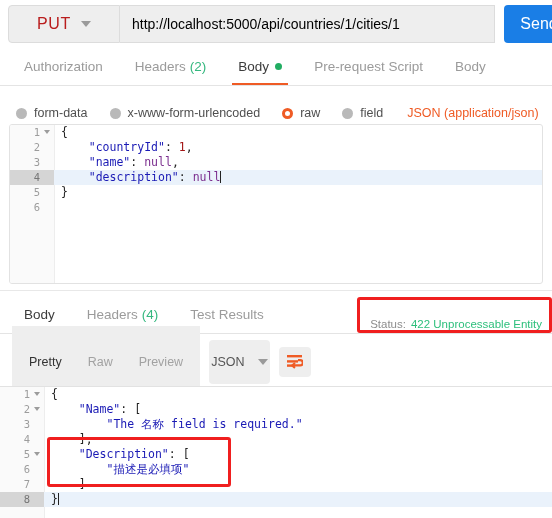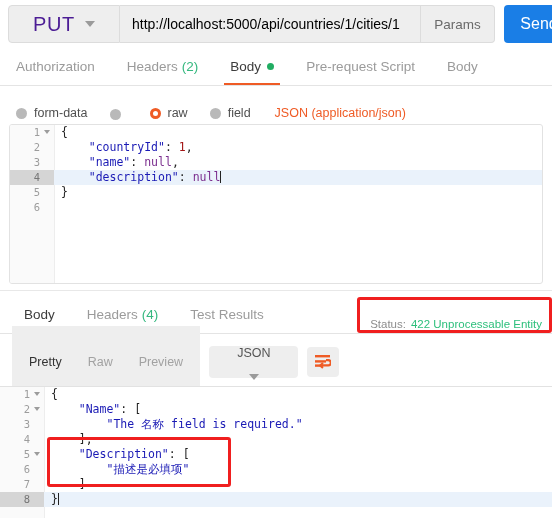--- a/index.html
+++ b/index.html
@@ -26,21 +26,21 @@
   .method-box {
     width: 112px; height: 38px;
     background: #eeeeee;
     border: 1px solid #dcdcdc;
     border-radius: 4px 0 0 4px;
     display: flex; align-items: center; justify-content: center;
     gap: 10px;
     box-sizing: border-box;
   }
   .method-label {
-    font-size: 20px; color: #4c1d95; letter-spacing: .6px;
+    font-size: 16px; color: #b91c1c; letter-spacing: .6px;
   }
   .caret {
     width: 0; height: 0;
     border-left: 5px solid transparent;
     border-right: 5px solid transparent;
     border-top: 6px solid #9a9a9a;
   }
   .url-box {
     flex: 1; height: 38px;
     background: #eeeeee;
@@ -73,20 +73,21 @@
     overflow: hidden;
     white-space: nowrap;
   }
 
   
   .req-tabs {
     position: absolute; left: 0; top: 48px;
     width: 552px; height: 38px;
     border-bottom: 1px solid #e4e4e4;
     display: flex; align-items: flex-start;
+    padding-left: 8px;
     box-sizing: border-box;
   }
   .req-tab {
     height: 37px;
     display: flex; align-items: center;
     padding: 0 16px;
     font-size: 13.5px; color: #9b9b9b;
     box-sizing: border-box;
     position: relative;
   }
@@ -227,24 +228,24 @@
     display: flex; align-items: center;
     padding: 18px 4px;
   }
   .seg-item {
     font-size: 12.5px; color: #a2a2a2;
     padding: 0 13px; line-height: 30px;
   }
   .seg-item.active { color: #333333; }
   .fmt-box {
     margin-left: 9px;
-    height: 32px; background: #eeeeee;
+    height: 44px; background: #eeeeee;
     border-radius: 4px;
     display: flex; align-items: center;
-    padding: 0 28px; gap: 14px; flex-direction: column;
+    padding: 0 2px; gap: 14px;
   }
   .fmt-label { font-size: 12.5px; color: #555555; }
   .wrap-btn {
     margin-left: 9px;
     width: 32px; height: 30px;
     background: #eeeeee; border-radius: 4px;
     display: flex; align-items: center; justify-content: center;
   }
 </style>
 </head>
@@ -253,23 +254,20 @@
 <div id="app">
 
   <div class="url-row">
     <div class="method-box">
       <span class="method-label">PUT</span>
       <span class="caret"></span>
     </div>
     <div class="url-box">
       <span class="url-text">http://localhost:5000/api/countries/1/cities/1</span>
     </div>
-    <div class="params-box">
-      <span class="params-text">Params</span>
-    </div>
     <div class="send-btn">Send</div>
   </div>
 
   <div class="req-tabs">
     <div class="req-tab">
       <span>Authorization</span>
     </div>
     <div class="req-tab">
       <span>Headers</span>
       <span class="hdr-count">(2)</span>
@@ -286,20 +284,21 @@
     </div>
   </div>
 
   <div class="body-types">
     <div class="radio-item">
       <span class="radio-dot"></span>
       <span class="radio-label">form-data</span>
     </div>
     <div class="radio-item">
       <span class="radio-dot"></span>
+      <span class="radio-label">x-www-form-urlencoded</span>
     </div>
     <div class="radio-item">
       <span class="radio-dot sel"></span>
       <span class="radio-label">raw</span>
     </div>
     <div class="radio-item">
       <span class="radio-dot"></span>
       <span class="radio-label">field</span>
     </div>
     <span class="ctype">JSON (application/json)</span>

